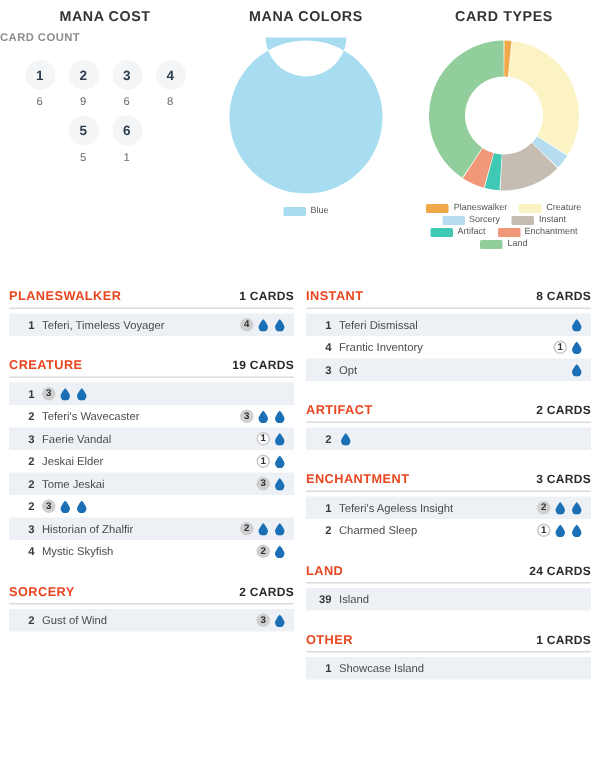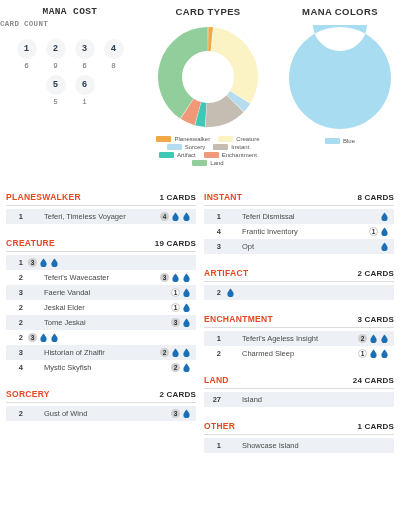--- a/index.html
+++ b/index.html
@@ -8,21 +8,21 @@
     background: #ffffff;
     font-family: "Liberation Sans", sans-serif;
     color: #4a4a4a;
     overflow: hidden;
   }
   .page { width: 404px; height: 520px; position: relative; }
 
   
   .charts-row { display: flex; width: 404px; height: 192px; }
   .chart-cell { position: relative; }
-  .cell-mana { width: 140px; font-family: Liberation Mono, monospace; }
+  .cell-mana { width: 140px; }
   .cell-colors { width: 128px; }
   .cell-types { width: 136px; }
 
   .chart-title {
     text-align: center;
     font-size: 9.5px;
     font-weight: bold;
     letter-spacing: .4px;
     color: #333;
     padding-top: 6px;
@@ -75,21 +75,21 @@
   .section-count {
     font-size: 8px; font-weight: bold; letter-spacing: .2px; color: #2b2b2b;
   }
   .card-row {
     display: flex; align-items: center;
     height: 15px; padding: 0 5px;
     font-size: 7.5px; color: #4a4a4a;
   }
   .card-row.alt { background: #edf1f5; }
   .card-qty { width: 12px; text-align: right; font-weight: bold; color: #3a3a3a; margin-right: 5px; }
-  .card-name { flex: 1; white-space: nowrap; overflow: hidden; text-overflow: ellipsis; margin-left: 16px; }
+  .card-name { flex: 1; white-space: nowrap; overflow: hidden; text-overflow: ellipsis; }
   .mana { display: flex; gap: 2px; align-items: center; }
   .pip {
     width: 9px; height: 9px; border-radius: 50%;
     display: inline-flex; align-items: center; justify-content: center;
     font-size: 6.5px; font-weight: bold;
   }
   .pip-generic { background: #cfcfcf; color: #2f2f2f; }
   .pip-generic-light { background: #ffffff; border: 1px solid #c9c9c9; color: #2f2f2f; }
   .drop { display: block; width: 9px; height: 9px; }
 </style>
@@ -126,20 +126,39 @@
             <div class="curve-item">
               <div class="curve-pill">5</div>
               <div class="curve-count">5</div>
             </div>
             <div class="curve-item">
               <div class="curve-pill">6</div>
               <div class="curve-count">1</div>
             </div>
           </div>
         </div>
+    </div>
+
+    <div class="chart-cell cell-colors">
+      <div class="chart-title">MANA COLORS</div>
+      <div class="donut-wrap">
+        <svg width="106" height="106" viewBox="0 0 106 106" id="colors-donut">
+            <path d="M 53 2 A 51 51 0 1 1 52.99 2 Z M 53 26 A 27 27 0 1 0 52.99 26 Z" fill="#a8dcf0" fill-rule="evenodd"></path>
+          </svg>
+      </div>
+      <div class="legend">
+        <div class="legend-line" id="legend-colors">
+            <div class="legend-line">
+              <div class="legend-item">
+                <span class="legend-sw" style="background: rgb(168, 220, 240);"></span>
+                <span class="legend-label">Blue</span>
+              </div>
+            </div>
+          </div>
+      </div>
     </div>
 
     <div class="chart-cell cell-types">
       <div class="chart-title">CARD TYPES</div>
       <div class="donut-wrap">
         <svg width="104" height="104" viewBox="0 0 104 104" id="types-donut">
             <path d="M 52.299998200003245 2.000899997300003 A 50 50 0 0 1 57.01627996825456 2.252267033762351 L 54.60846558349237 26.131178857556424 A 26 26 0 0 0 52.15599906400168 26.000467998596 Z" fill="#f0a848"></path>
             <path d="M 57.6128772687818 2.3160427424949077 A 50 50 0 0 1 94.54508375346734 78.26624922615427 L 74.123443551803 65.65844959760022 A 26 26 0 0 0 54.918696179766535 26.164342226097354 Z" fill="#fbf3c4"></path>
             <path d="M 94.22683311810732 78.77488683104963 A 50 50 0 0 1 88.03148040638993 86.66601245779412 L 70.73636981132276 70.02632647805295 A 26 26 0 0 0 73.9579532214158 65.92294115214581 Z" fill="#b6dcf0"></path>
             <path d="M 87.61290400517791 87.09588392273349 A 50 50 0 0 1 49.638512168962144 101.94420261876107 L 50.77202632786032 77.97098536175575 A 26 26 0 0 0 70.51871008269251 70.24985963982142 Z" fill="#c5bdb2"></path>
@@ -183,39 +202,20 @@
             <div class="legend-line">
               <div class="legend-item">
                 <span class="legend-sw" style="background: rgb(146, 206, 156);"></span>
                 <span class="legend-label">Land</span>
               </div>
             </div>
           </div>
       </div>
     </div>
 
-    <div class="chart-cell cell-colors">
-      <div class="chart-title">MANA COLORS</div>
-      <div class="donut-wrap">
-        <svg width="106" height="106" viewBox="0 0 106 106" id="colors-donut">
-            <path d="M 53 2 A 51 51 0 1 1 52.99 2 Z M 53 26 A 27 27 0 1 0 52.99 26 Z" fill="#a8dcf0" fill-rule="evenodd"></path>
-          </svg>
-      </div>
-      <div class="legend">
-        <div class="legend-line" id="legend-colors">
-            <div class="legend-line">
-              <div class="legend-item">
-                <span class="legend-sw" style="background: rgb(168, 220, 240);"></span>
-                <span class="legend-label">Blue</span>
-              </div>
-            </div>
-          </div>
-      </div>
-    </div>
-
   </div>
 
   <div class="cols">
     <div class="col" id="col-left">
         <div class="section">
           <div class="section-head">
             <div class="section-name">PLANESWALKER</div>
             <div class="section-count">1 CARDS</div>
           </div>
           <div class="card-row alt">
@@ -425,21 +425,21 @@
               </svg>
             </span>
           </div>
         </div>
         <div class="section">
           <div class="section-head">
             <div class="section-name">LAND</div>
             <div class="section-count">24 CARDS</div>
           </div>
           <div class="card-row alt">
-            <span class="card-qty">27</span>
+            <span class="card-qty">39</span>
             <span class="card-name">Island</span>
             <span class="mana"></span>
           </div>
         </div>
         <div class="section">
           <div class="section-head">
             <div class="section-name">OTHER</div>
             <div class="section-count">1 CARDS</div>
           </div>
           <div class="card-row alt">

